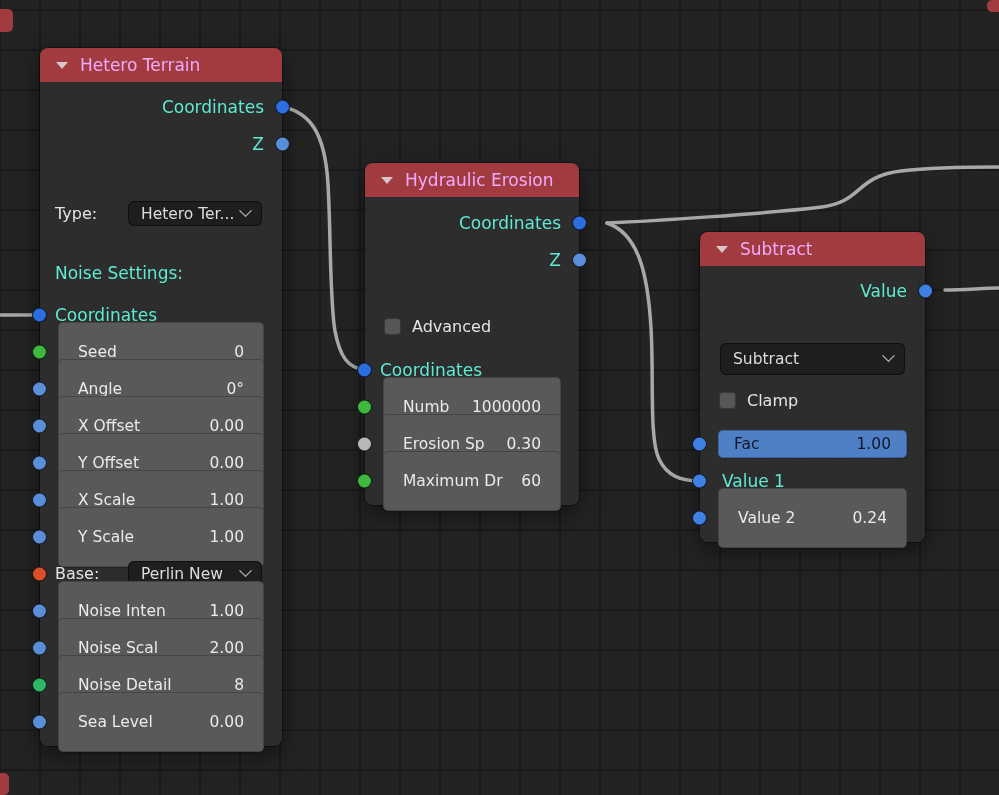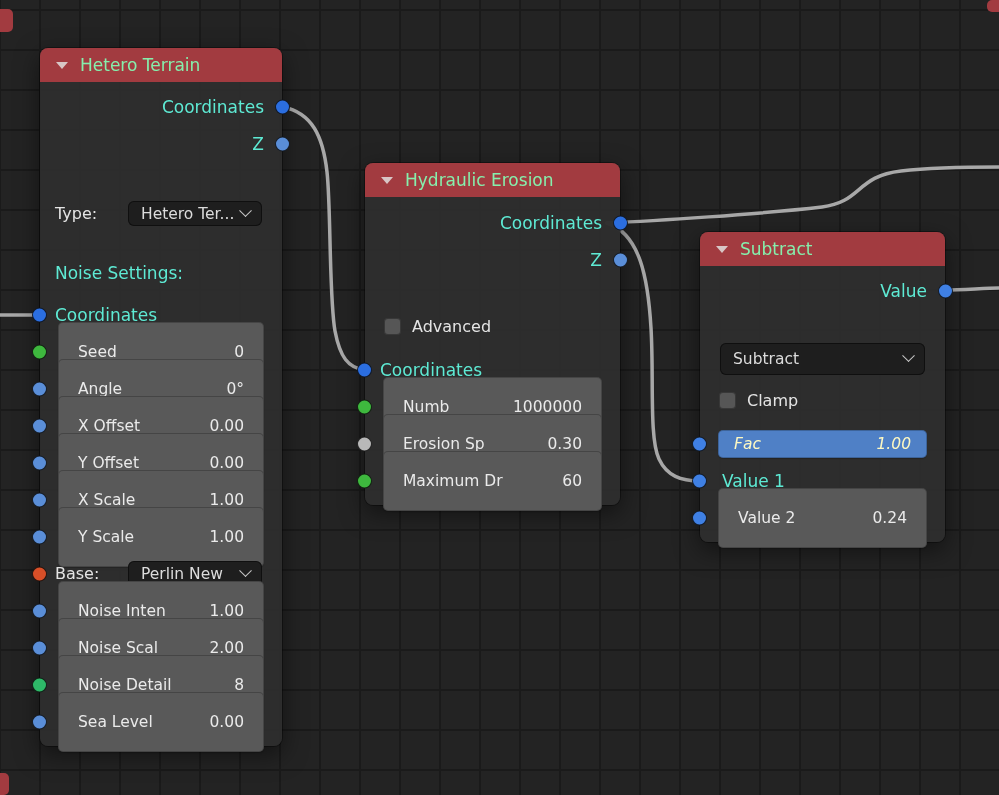--- a/index.html
+++ b/index.html
@@ -15,41 +15,41 @@
   }
   svg.wires{position:absolute;left:0;top:0;width:999px;height:795px;pointer-events:none;}
   svg.wires path{fill:none;stroke:#a8a8a8;stroke-width:3.5;stroke-linecap:round;}
 
   .node{position:absolute;border-radius:8px;background:rgba(45,45,45,0.97);
         box-shadow:0 8px 24px rgba(0,0,0,0.5), 0 0 0 1px rgba(0,0,0,0.35);}
   .node-header{height:34px;border-radius:8px 8px 0 0;background:#a23b40;
         display:flex;align-items:center;padding:0 16px;}
   .tri{width:0;height:0;border-left:6px solid transparent;border-right:6px solid transparent;
         border-top:7px solid #d8c6c6;margin-right:12px;flex:none;}
-  .node-title{font-size:17px;color:#86efac;white-space:nowrap;}
+  .node-title{font-size:17px;color:#f0abfc;white-space:nowrap;}
 
   .node-body{padding-bottom:6px;}
   .row{position:relative;height:37px;display:flex;align-items:center;}
   .sp{width:100%;}
 
   .out-row{justify-content:flex-end;padding-right:18px;}
   .in-row{padding-left:15px;}
   .lbl{font-size:17px;color:#5eead4;white-space:nowrap;}
 
   .socket{position:absolute;width:15px;height:15px;border-radius:50%;
         border:1.5px solid rgba(12,12,12,0.85);top:50%;transform:translateY(-50%);box-sizing:border-box;}
   .socket.left{left:-8px;}
   .socket.right{right:-8px;}
 
   .slider{flex:1;height:28px;margin:0 18px;border-radius:5px;background:#595959;
         display:flex;align-items:center;justify-content:space-between;padding:16px 20px;
         box-shadow:inset 0 0 0 1px rgba(0,0,0,0.22), 0 1px 1px rgba(0,0,0,0.2);}
   .slider .s-label,.slider .s-value{font-size:15.5px;color:#eaeaea;white-space:nowrap;}
   .slider.active{background:#4f80c6;}
-  .slider.active .s-label,.slider.active .s-value{color:#fef9c3;font-style:italic;}
+  .slider.active .s-label,.slider.active .s-value{color:#0f172a;}
 
   .prop-row{padding:0 20px 0 15px;}
   .p-label{font-size:16px;color:#e4e4e4;width:73px;flex:none;white-space:nowrap;}
   .dropdown{flex:1;height:25px;border-radius:6px;background:#1e1e1e;
         display:flex;align-items:center;justify-content:space-between;padding:0 12px 0 13px;
         box-shadow:inset 0 0 0 1px rgba(0,0,0,0.5);}
   .dropdown .d-value{font-size:15.5px;color:#dcdcdc;white-space:nowrap;}
   .chev{width:8px;height:8px;border-right:1.7px solid #c6c6c6;border-bottom:1.7px solid #c6c6c6;
         transform:rotate(45deg) translate(-2px,-2px);flex:none;}
 
@@ -192,21 +192,21 @@
       <div class="row">
         <span class="socket left" style="background: rgb(90, 142, 216);"></span>
         <div class="slider">
           <span class="s-label">Sea Level</span>
           <span class="s-value">0.00</span>
         </div>
       </div>
     </div>
   </div>
 
-  <div class="node" style="left:365px;top:163px;width:255px;">
+  <div class="node" style="left:365px;top:163px;width:214px;">
     <div class="node-header">
       <span class="tri"></span>
       <span class="node-title">Hydraulic Erosion</span>
     </div>
     <div class="node-body">
       <div class="sp" style="height:7px"></div>
 
       <div class="row out-row">
         <span class="lbl">Coordinates</span>
         <span class="socket right" style="background: rgb(43, 110, 224);"></span>
@@ -245,21 +245,21 @@
       <div class="row">
         <span class="socket left" style="background: rgb(62, 184, 62);"></span>
         <div class="slider">
           <span class="s-label">Maximum Dr</span>
           <span class="s-value">60</span>
         </div>
       </div>
     </div>
   </div>
 
-  <div class="node" style="left:700px;top:232px;width:245px;">
+  <div class="node" style="left:700px;top:232px;width:225px;">
     <div class="node-header">
       <span class="tri"></span>
       <span class="node-title">Subtract</span>
     </div>
     <div class="node-body">
       <div class="sp" style="height:6px"></div>
 
       <div class="row out-row">
         <span class="lbl">Value</span>
         <span class="socket right" style="background: rgb(63, 128, 228);"></span>

